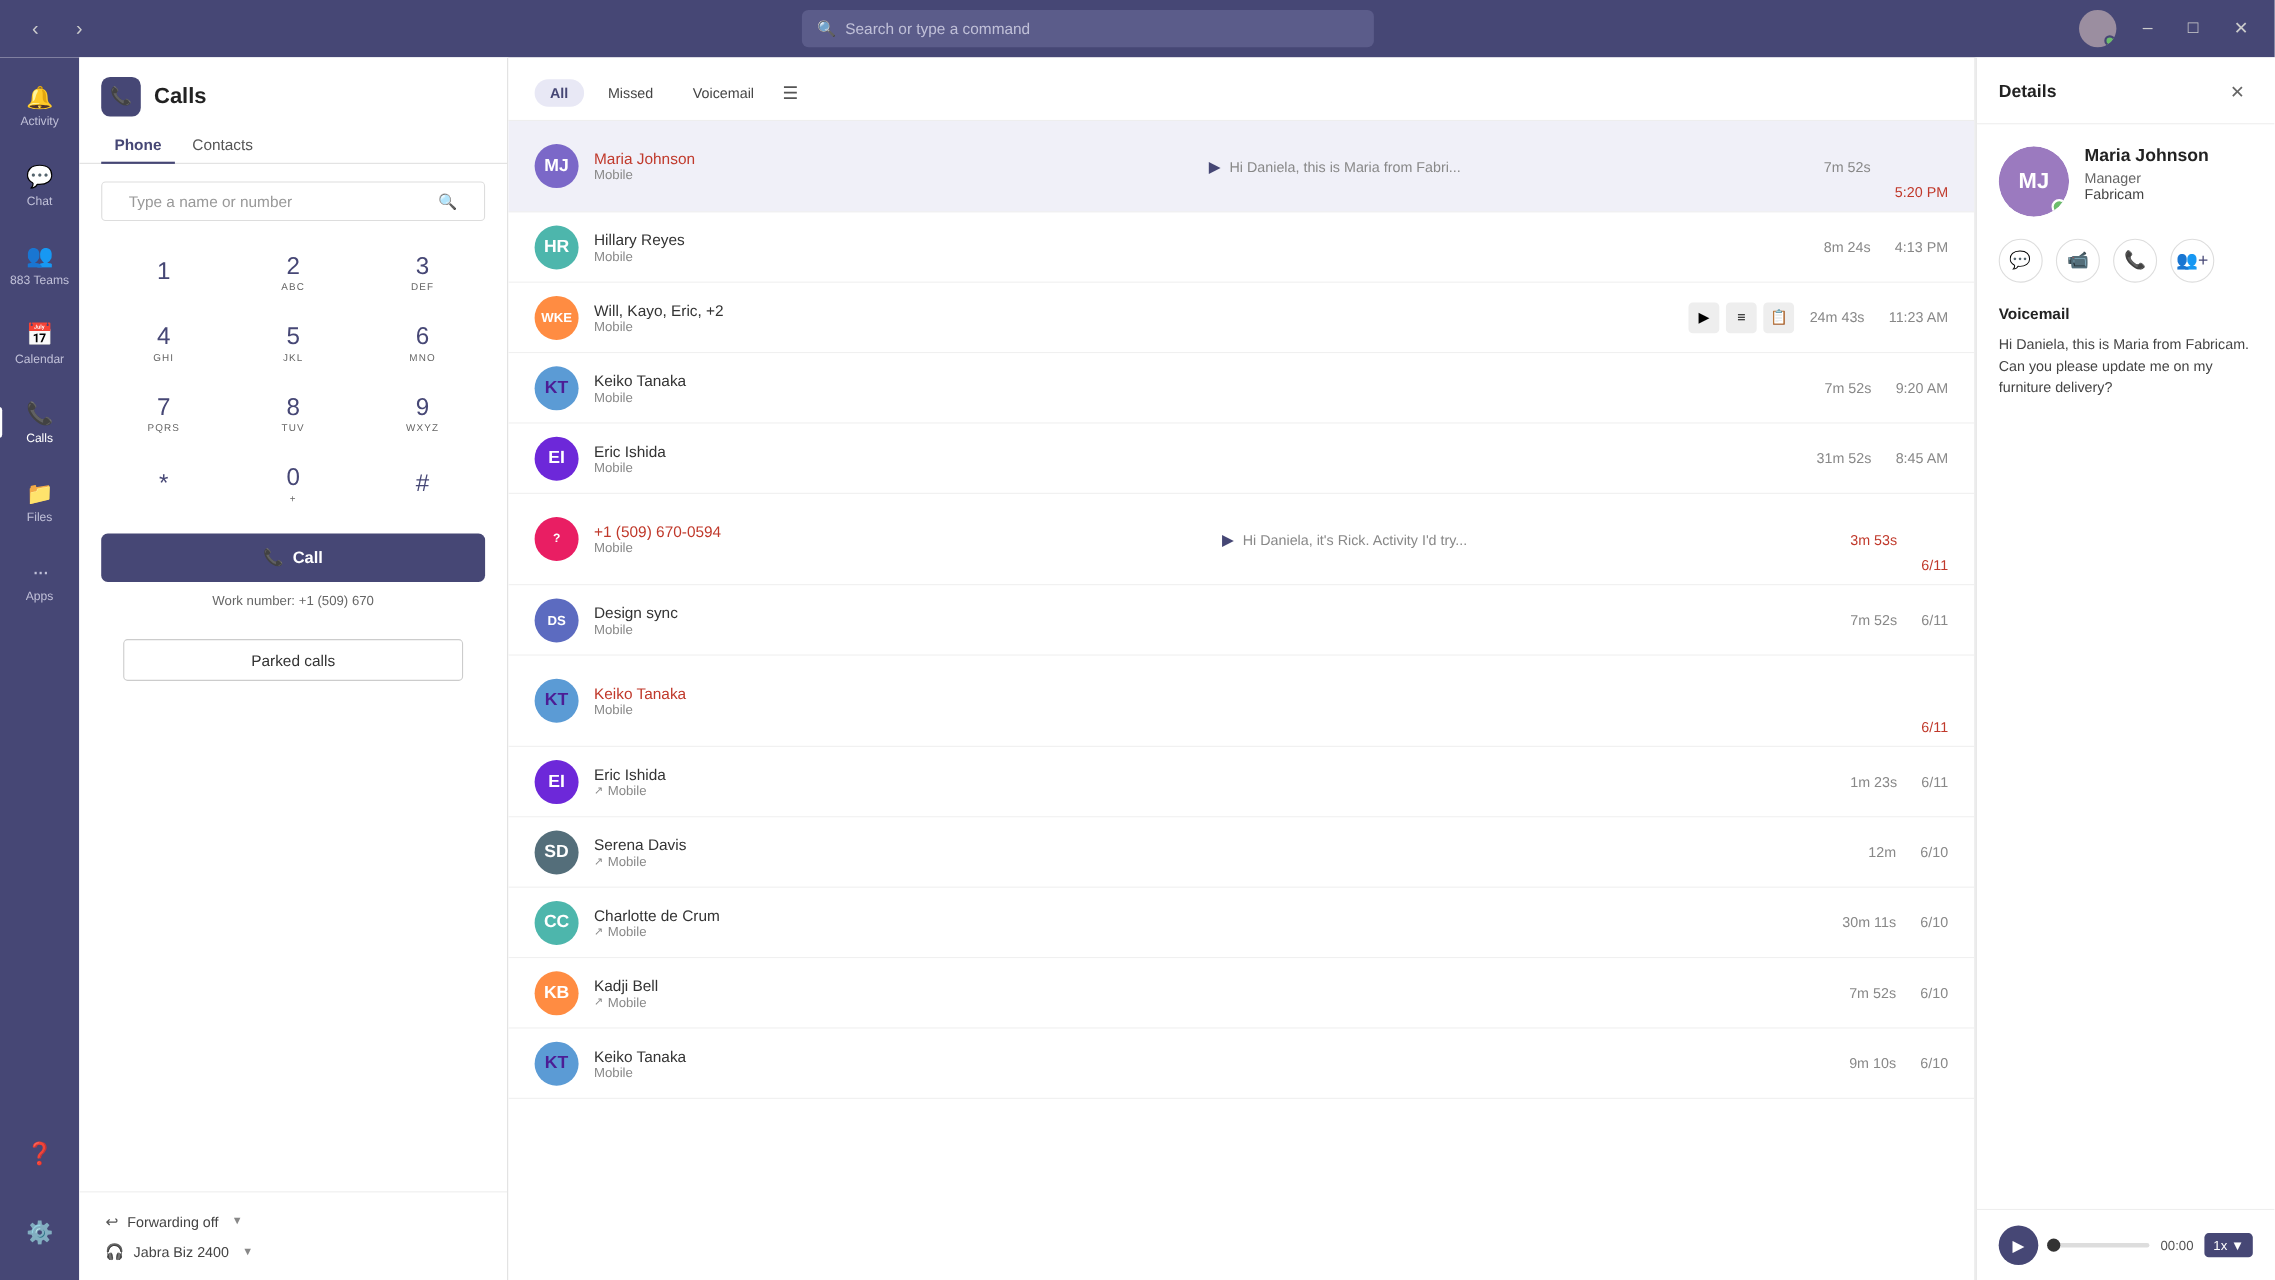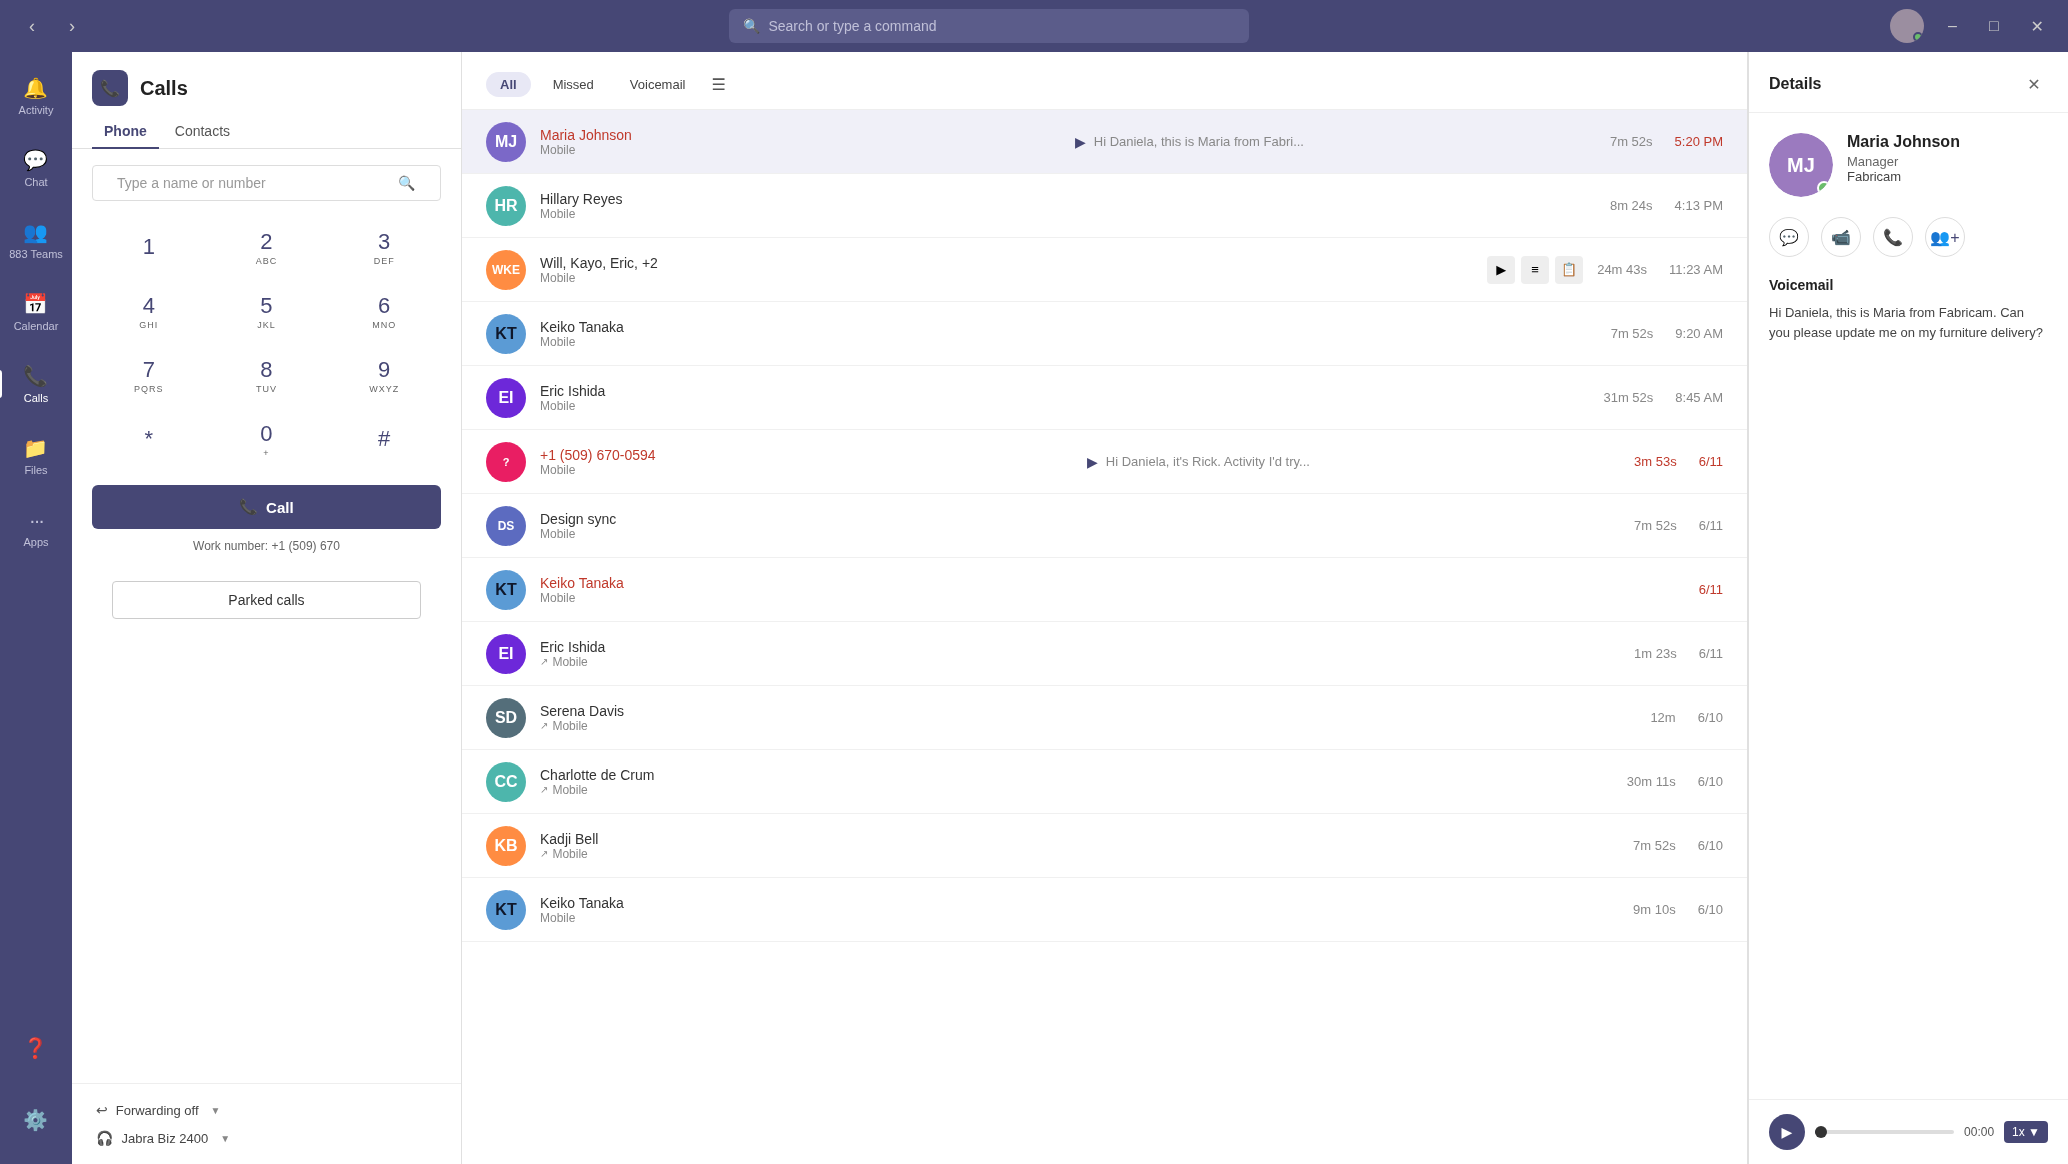--- a/index.html
+++ b/index.html
@@ -163,25 +163,25 @@
     .recent-sub .outgoing { font-size: 10px; color: #888; }
     .recent-voicemail { display: flex; align-items: center; gap: 8px; flex: 1; color: #888; font-size: 13px; }
     .recent-voicemail .play-btn { color: #464775; font-size: 14px; }
     .recent-actions { display: flex; gap: 6px; align-items: center; }
     .recent-action-btn {
       width: 28px; height: 28px; border-radius: 4px; border: none; background: #eee;
       display: flex; align-items: center; justify-content: center; cursor: pointer; font-size: 13px;
     }
     .recent-duration { font-size: 13px; color: #888; white-space: nowrap; }
     .recent-time { font-size: 13px; color: #888; white-space: nowrap; margin-left: 8px; }
-    .recent-time.missed { color: #c0392b; }
+    .recent-time.missed { color: #c0392b; margin-top: 47px; }
 
     
     .details-panel {
-      width: 320px; background: #fff; display: flex; flex-direction: column;
+      width: 272px; background: #fff; display: flex; flex-direction: column;
       flex-shrink: 0; border-left: 1px solid #e0e0e0;
     }
     .details-header {
       display: flex; align-items: center; justify-content: space-between;
       padding: 18px 20px 14px; border-bottom: 1px solid #eee;
     }
     .details-title { font-size: 16px; font-weight: 600; color: #222; }
     .details-close {
       background: none; border: none; font-size: 16px; cursor: pointer; color: #666;
       width: 28px; height: 28px; display: flex; align-items: center; justify-content: center;
@@ -227,21 +227,21 @@
     .audio-time { font-size: 12px; color: #555; white-space: nowrap; }
     .speed-btn {
       background: #464775; color: #fff; border: none; border-radius: 4px;
       font-size: 12px; padding: 4px 8px; cursor: pointer;
     }
 
     
     .av-purple { background: #7b68c8; color: #fff; }
     .av-teal { background: #4db6ac; color: #fff; }
     .av-orange { background: #ff8c42; color: #fff; }
-    .av-blue { background: #5b9bd5; color: #0f172a; }
+    .av-blue { background: #5b9bd5; color: #4c1d95; }
     .av-green { background: #6d28d9; color: #fff; }
     .av-pink { background: #e91e63; color: #fff; }
     .av-dark { background: #546e7a; color: #fff; }
     .av-indigo { background: #5c6bc0; color: #fff; }
   </style>
 </head>
 <body>
 
 <div class="titlebar">
   <div class="titlebar-nav">

